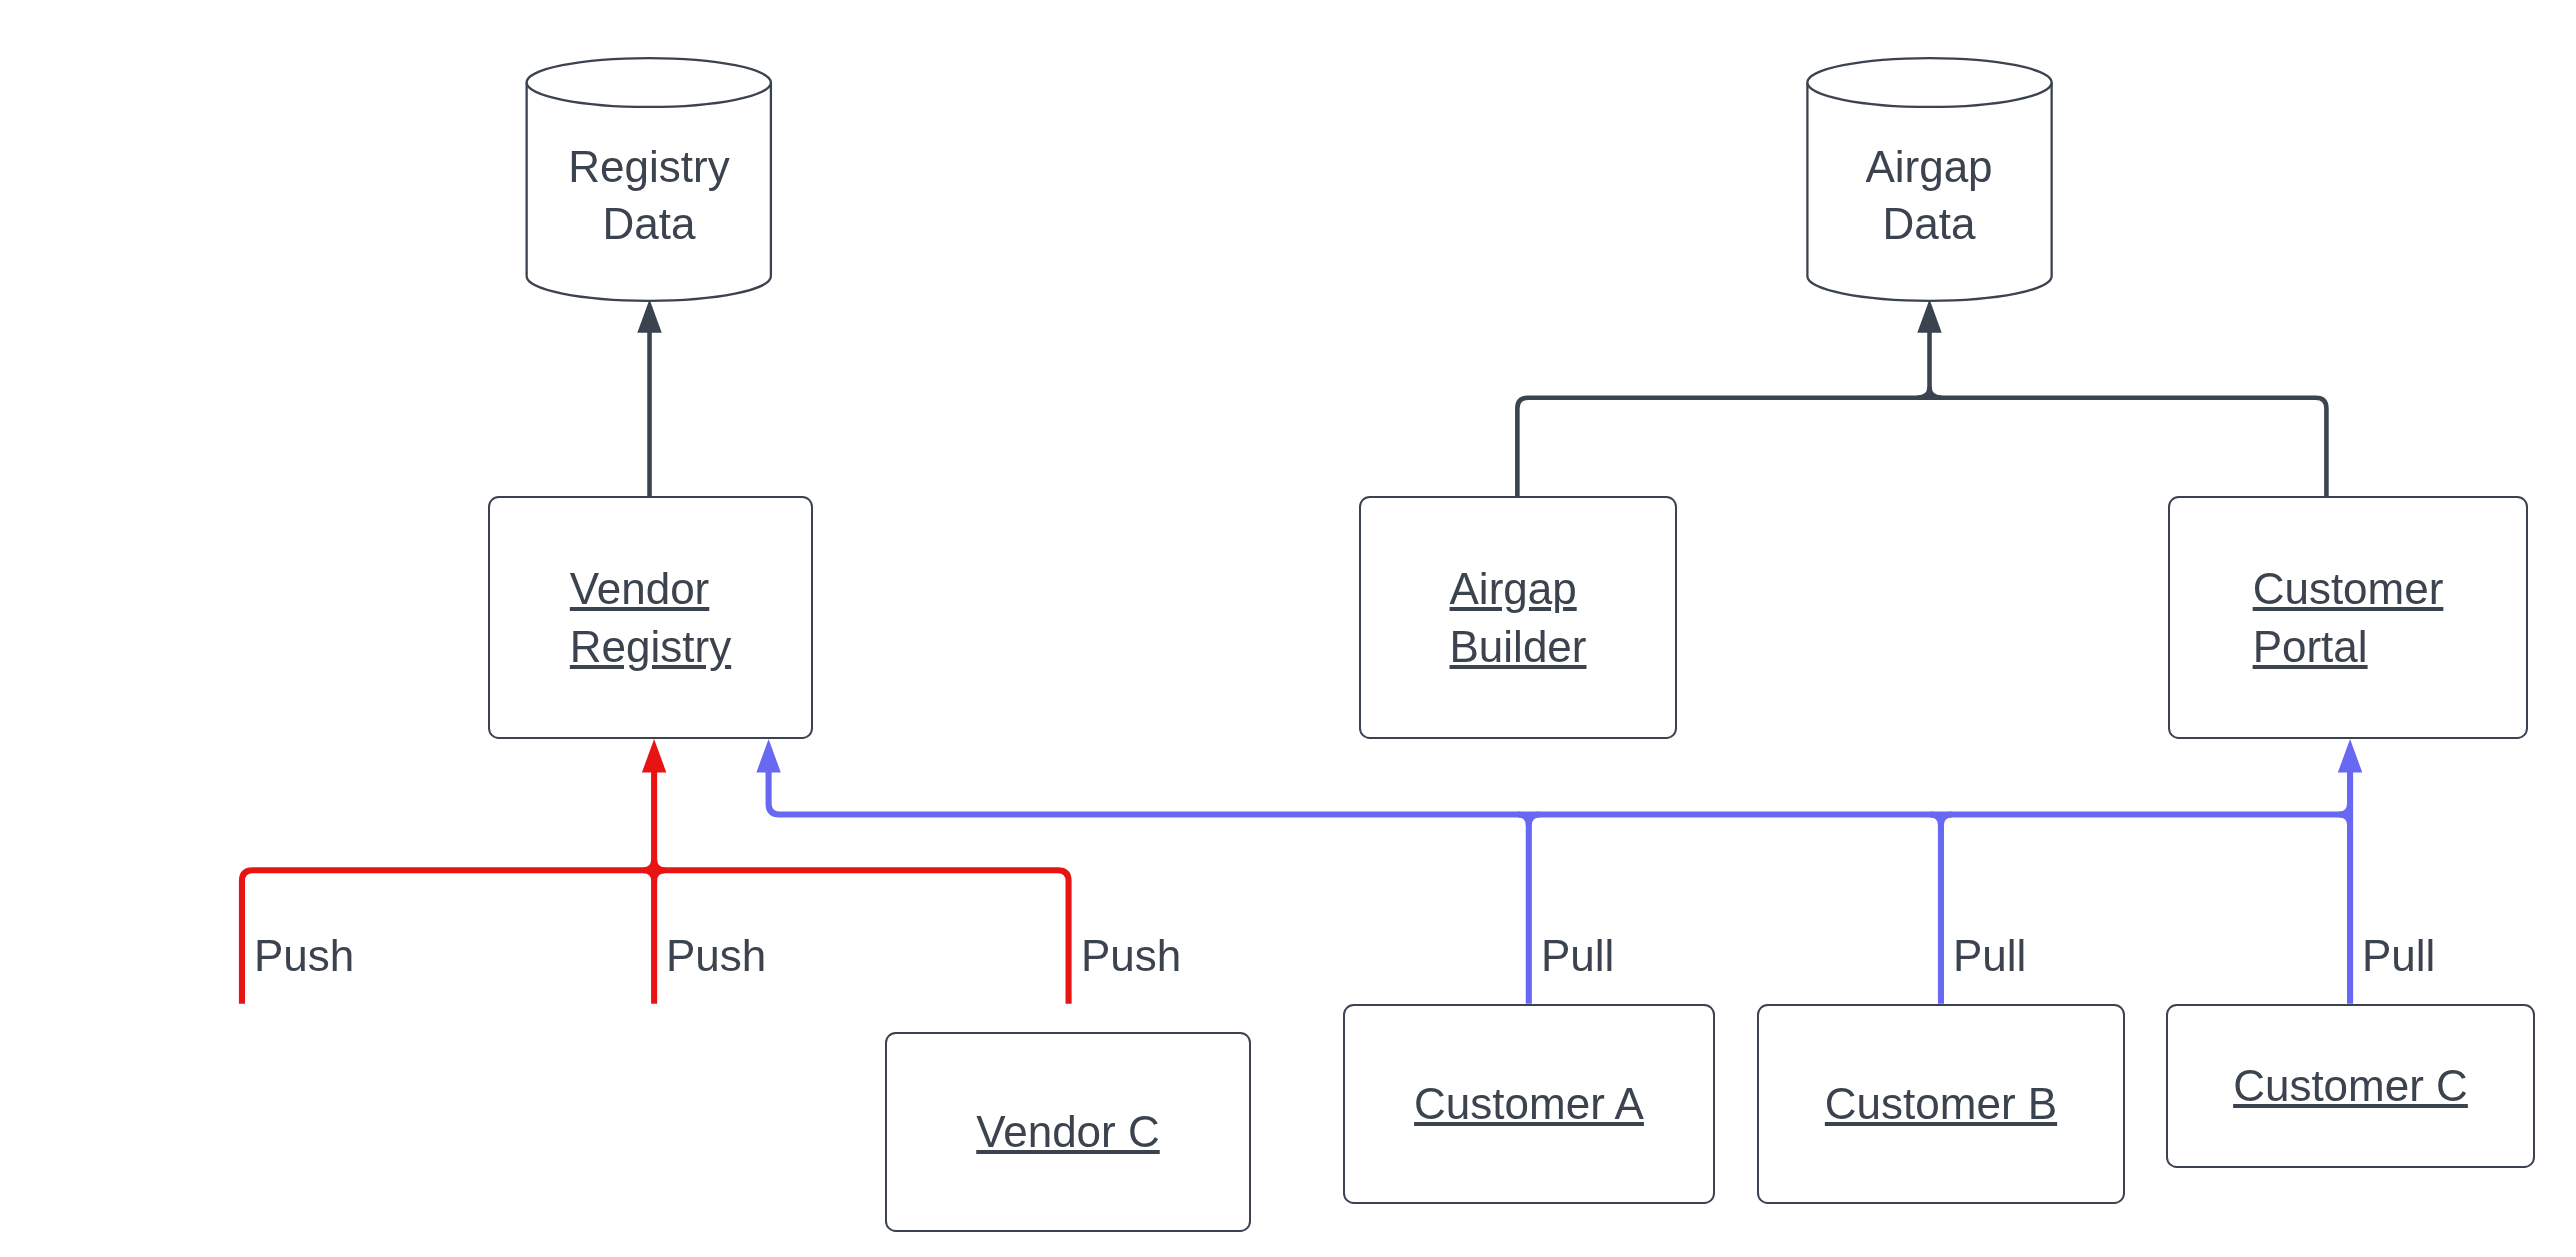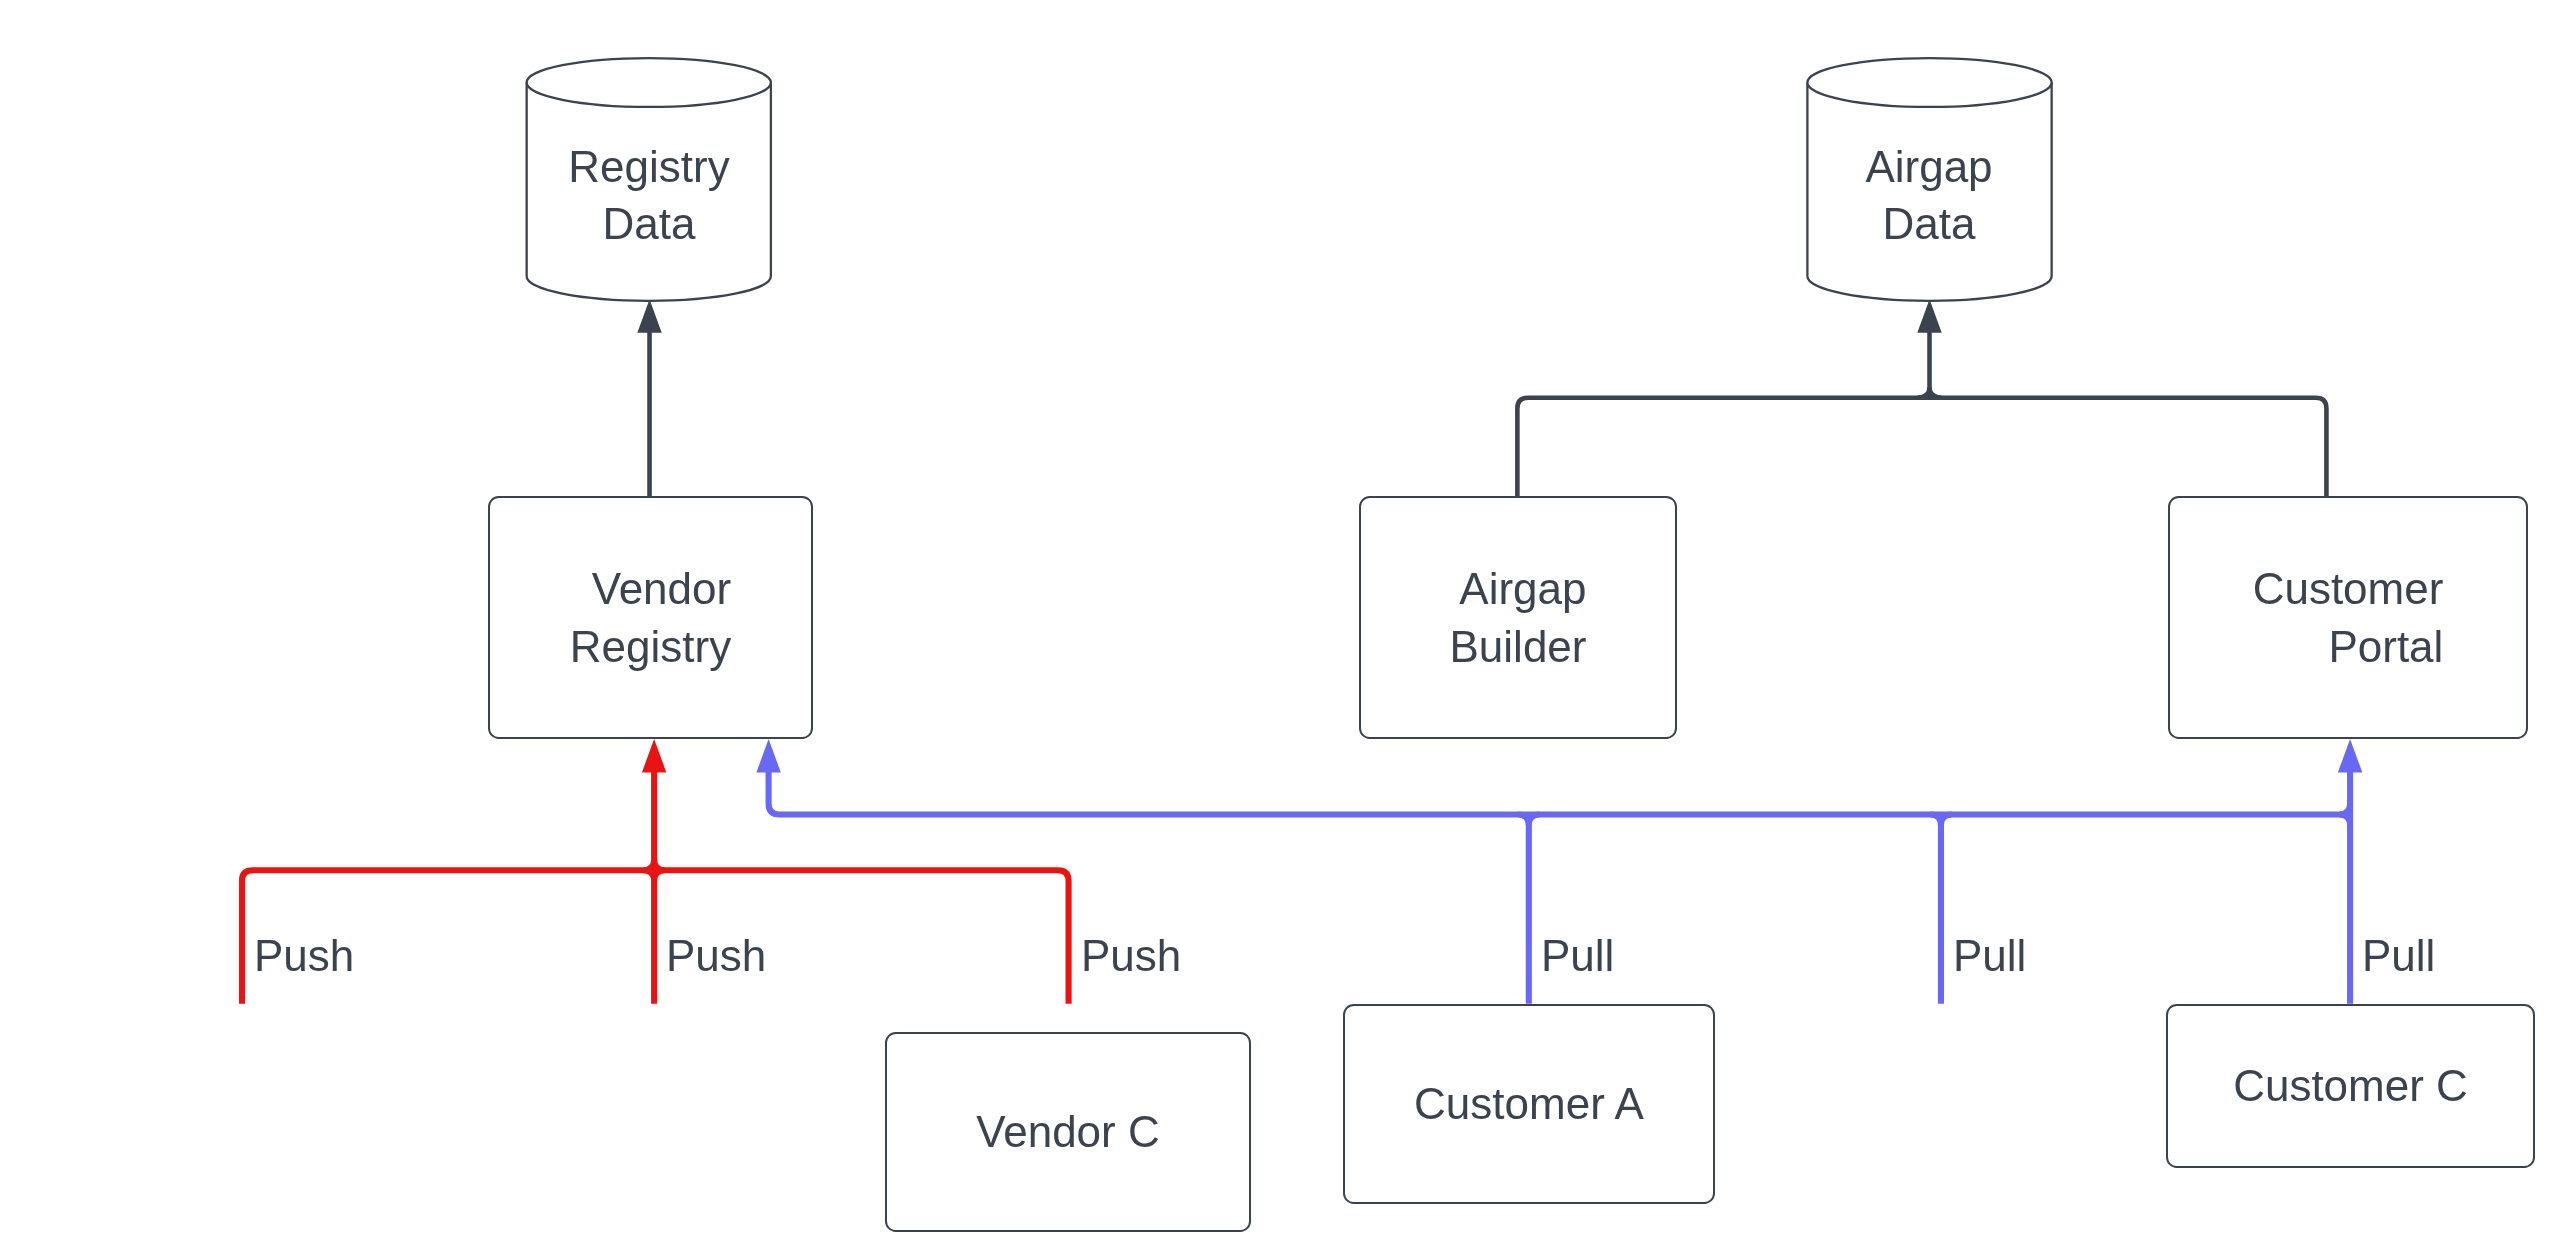--- a/index.html
+++ b/index.html
@@ -18,25 +18,26 @@
   }
   .node {
     position: absolute;
     box-sizing: border-box;
     background: var(--node_fill, #ffffff);
     border: 2.3px solid var(--node_stroke, #3b434f);
     border-radius: 10.7px;
     display: flex;
     align-items: center;
     justify-content: center;
-    text-align: right;
+    text-align: left;
     color: var(--text, #3b434f);
     font-size: 44px;
     line-height: 1.3;
     white-space: pre-line;
+    text-decoration: underline;
   }
   .cyl-label {
     position: absolute;
     display: flex;
     align-items: center;
     justify-content: center;
     text-align: center;
     color: var(--text, #3b434f);
     font-size: 44px;
     line-height: 1.3;
@@ -108,20 +109,21 @@
 
   <div class="node" style="left:488px; top:496px; width:325px; height:243px;">Vendor
 Registry</div>
   <div class="node" style="left:1359px; top:496px; width:318px; height:243px;">Airgap
 Builder</div>
   <div class="node" style="left:2168px; top:496px; width:360px; height:243px;">Customer
 Portal</div>
 
   <div class="node" style="left:885px; top:1004px; width:366px; height:200px;margin-top:28px;">Vendor C</div>
   <div class="node" style="left:1343px; top:1004px; width:372px; height:200px;">Customer A</div>
+  <div class="node" style="left:1757px; top:1004px; width:368px; height:200px;">Customer B</div>
   <div class="node" style="left:2166px; top:1004px; width:369px; height:164px;">Customer C</div>
 
   <div class="edge-label" style="left:254px; top:931px;">Push</div>
   <div class="edge-label" style="left:666px; top:931px;">Push</div>
   <div class="edge-label" style="left:1081px; top:931px;">Push</div>
   <div class="edge-label" style="left:1541px; top:931px;">Pull</div>
   <div class="edge-label" style="left:1953px; top:931px;">Pull</div>
   <div class="edge-label" style="left:2362px; top:931px;">Pull</div>
 
 </div>

